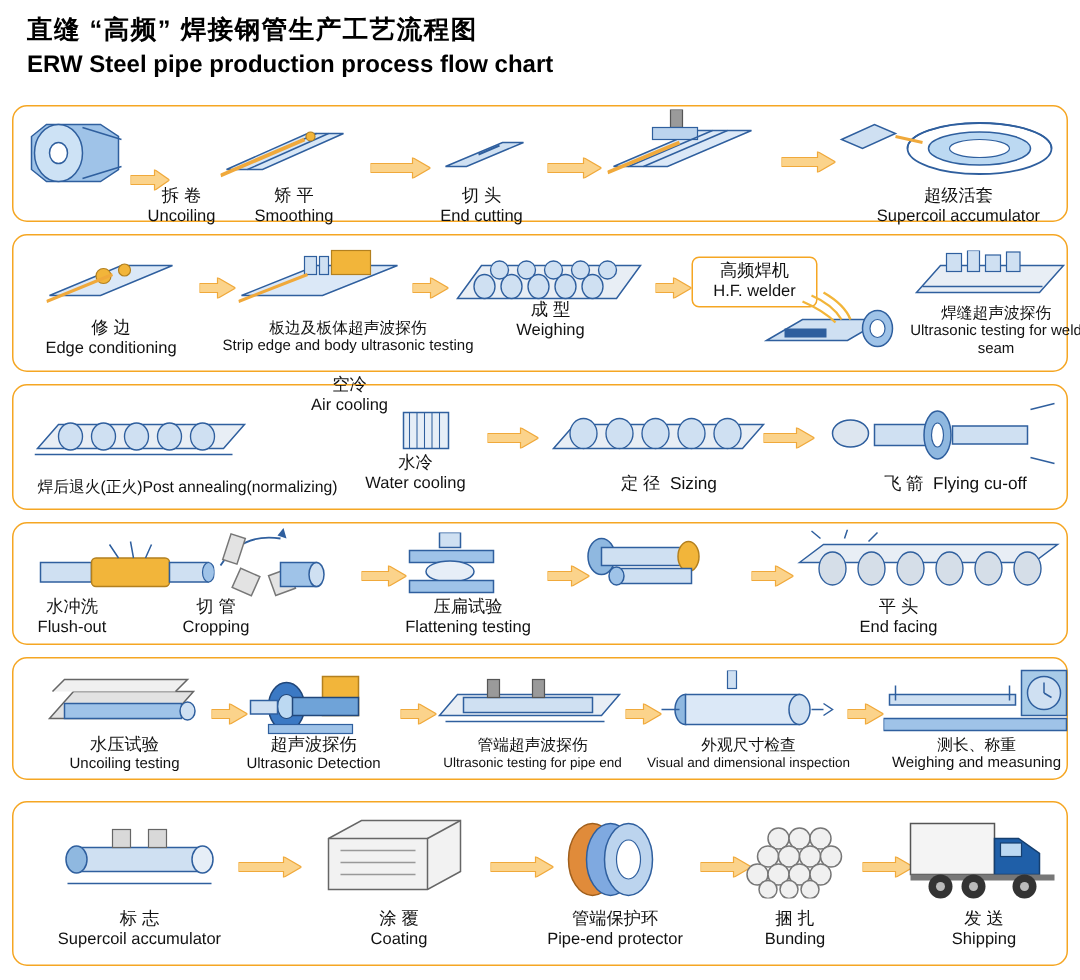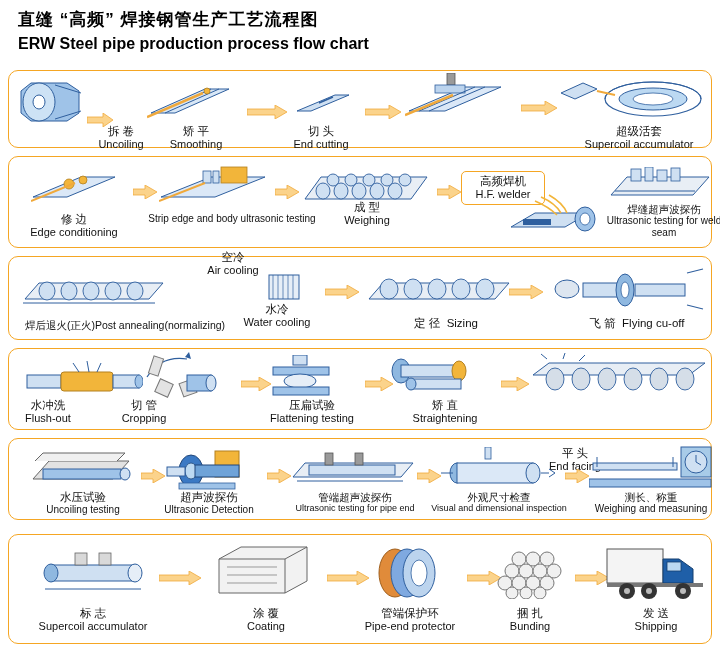--- a/index.html
+++ b/index.html
@@ -166,20 +166,21 @@
     <svg width="110" height="42" viewBox="0 0 110 42">
       <path d="M2 32 L52 12 L106 12 L56 32 Z" fill="#dbe8f7" stroke="#2f5f9e" stroke-width="1"></path>
       <rect x="62" y="2" width="26" height="16" fill="#f2b53a" stroke="#b3801f" stroke-width="0.8"></rect>
       <rect x="44" y="6" width="8" height="12" fill="#cfe0f2" stroke="#2f5f9e" stroke-width="0.8"></rect>
       <rect x="54" y="6" width="6" height="12" fill="#cfe0f2" stroke="#2f5f9e" stroke-width="0.8"></rect>
       <path d="M0 36 L46 18" stroke="#f0a93b" stroke-width="2"></path>
     </svg>
   </div>
 
   <div class="step" style="left:128px;top:56px;width:190px;">
+    <div class="lbl-cn small">板边及板体超声波探伤</div>
     <div class="lbl-en small">Strip edge and body ultrasonic testing</div>
   </div>
 
   <div class="arrow" style="left:266px;top:28px;">
     <svg width="24" height="14">
           <path d="M0 4 h12 v-4 l12 7 l-12 7 v-4 h-12 z" fill="#FBD38B" stroke="#F0A93B" stroke-width="0.8"></path>
         </svg>
   </div>
 
   <div class="art" style="left:292px;top:12px;">
@@ -409,24 +410,20 @@
   <div class="art" style="left:378px;top:6px;">
     <svg width="100" height="42" viewBox="0 0 100 42">
       <ellipse cx="14" cy="16" rx="9" ry="12" fill="#8fb8e0" stroke="#2f5f9e" stroke-width="1"></ellipse>
       <rect x="14" y="10" width="56" height="12" fill="#cfe0f2" stroke="#2f5f9e" stroke-width="1"></rect>
       <ellipse cx="72" cy="16" rx="7" ry="10" fill="#f2b53a" stroke="#b3801f" stroke-width="1"></ellipse>
       <rect x="24" y="24" width="50" height="10" fill="#cfe0f2" stroke="#2f5f9e" stroke-width="1"></rect>
       <ellipse cx="24" cy="29" rx="5" ry="6" fill="#9fc3e8" stroke="#2f5f9e" stroke-width="1"></ellipse>
     </svg>
   </div>
 
-  <div class="step" style="left:386px;top:50px;width:100px;">
-    <div class="lbl-cn">矫 直</div>
-    <div class="lbl-en">Straightening</div>
-  </div>
 
   <div class="arrow" style="left:492px;top:28px;">
     <svg width="28" height="14">
           <path d="M0 4 h16 v-4 l12 7 l-12 7 v-4 h-16 z" fill="#FBD38B" stroke="#F0A93B" stroke-width="0.8"></path>
         </svg>
   </div>
 
   <div class="art" style="left:520px;top:4px;">
     <svg width="180" height="46" viewBox="0 0 180 46">
       <path d="M18 6 l-6 -5 M34 6 l2 -6 M50 8 l6 -6" stroke="#2f5f9e" stroke-width="1"></path>
@@ -435,21 +432,21 @@
         <ellipse cx="26" cy="26" rx="9" ry="11"></ellipse>
             <ellipse cx="52" cy="26" rx="9" ry="11"></ellipse>
         <ellipse cx="78" cy="26" rx="9" ry="11"></ellipse>
             <ellipse cx="104" cy="26" rx="9" ry="11"></ellipse>
         <ellipse cx="130" cy="26" rx="9" ry="11"></ellipse>
             <ellipse cx="156" cy="26" rx="9" ry="11"></ellipse>
       </g>
     </svg>
   </div>
 
-  <div class="step" style="left:516px;top:50px;width:100px;margin-top:48px;">
+  <div class="step" style="left:540px;top:50px;width:100px;">
     <div class="lbl-cn">平 头</div>
     <div class="lbl-en">End facing</div>
   </div>
 
  </div>
 </div>
 
 <div class="row" style="top:438px;height:82px;">
  <div class="row-inner">
 

